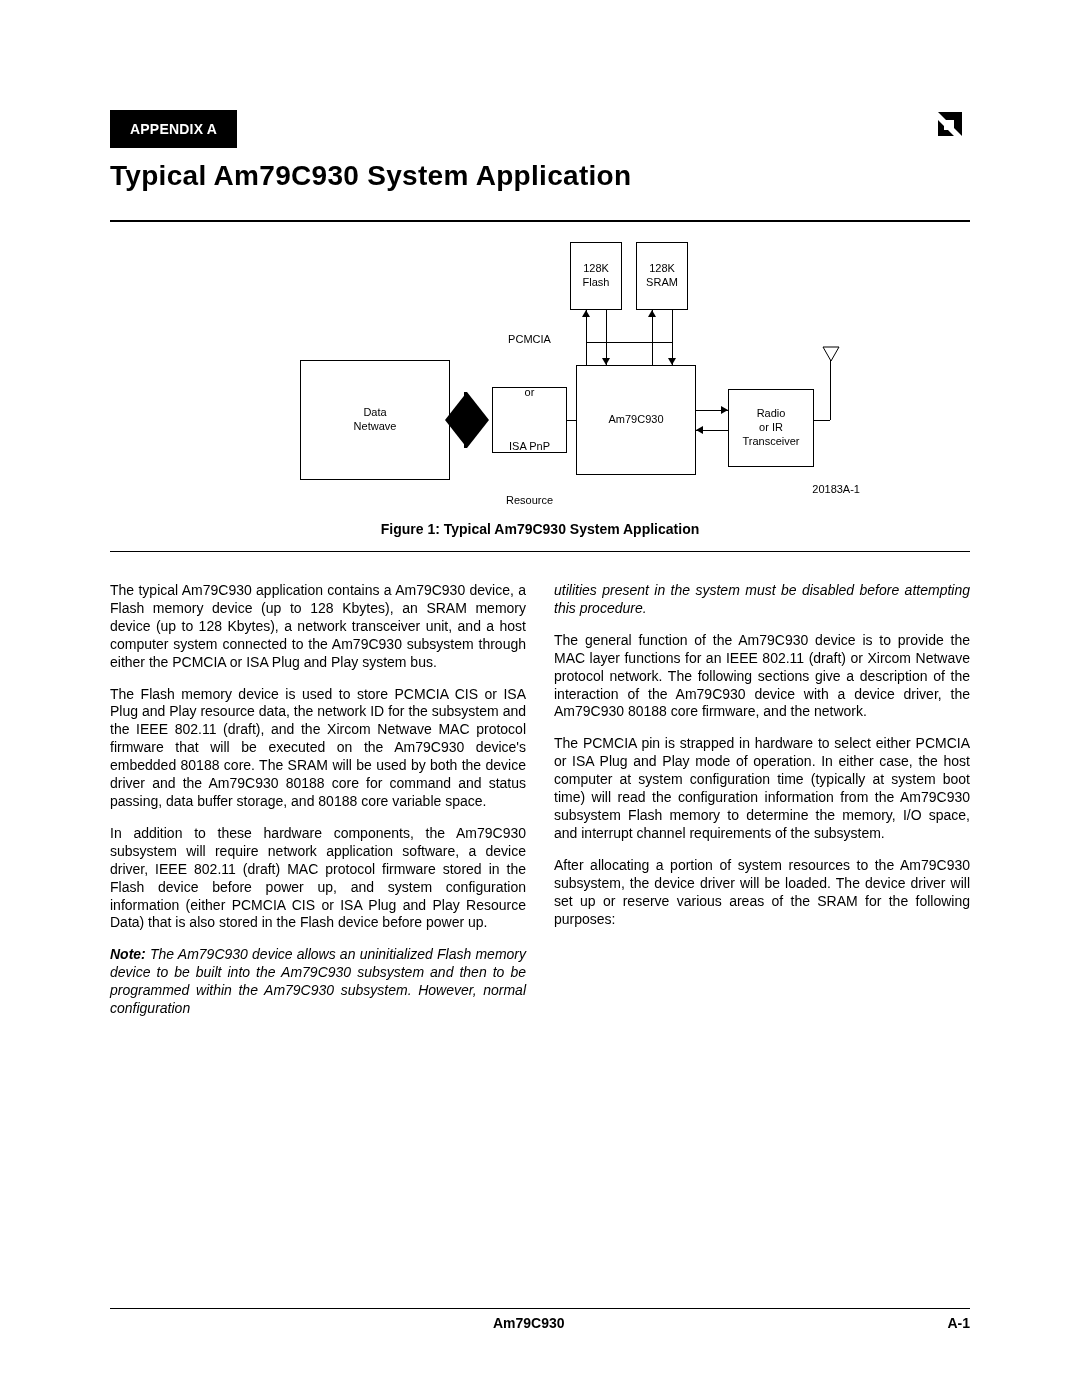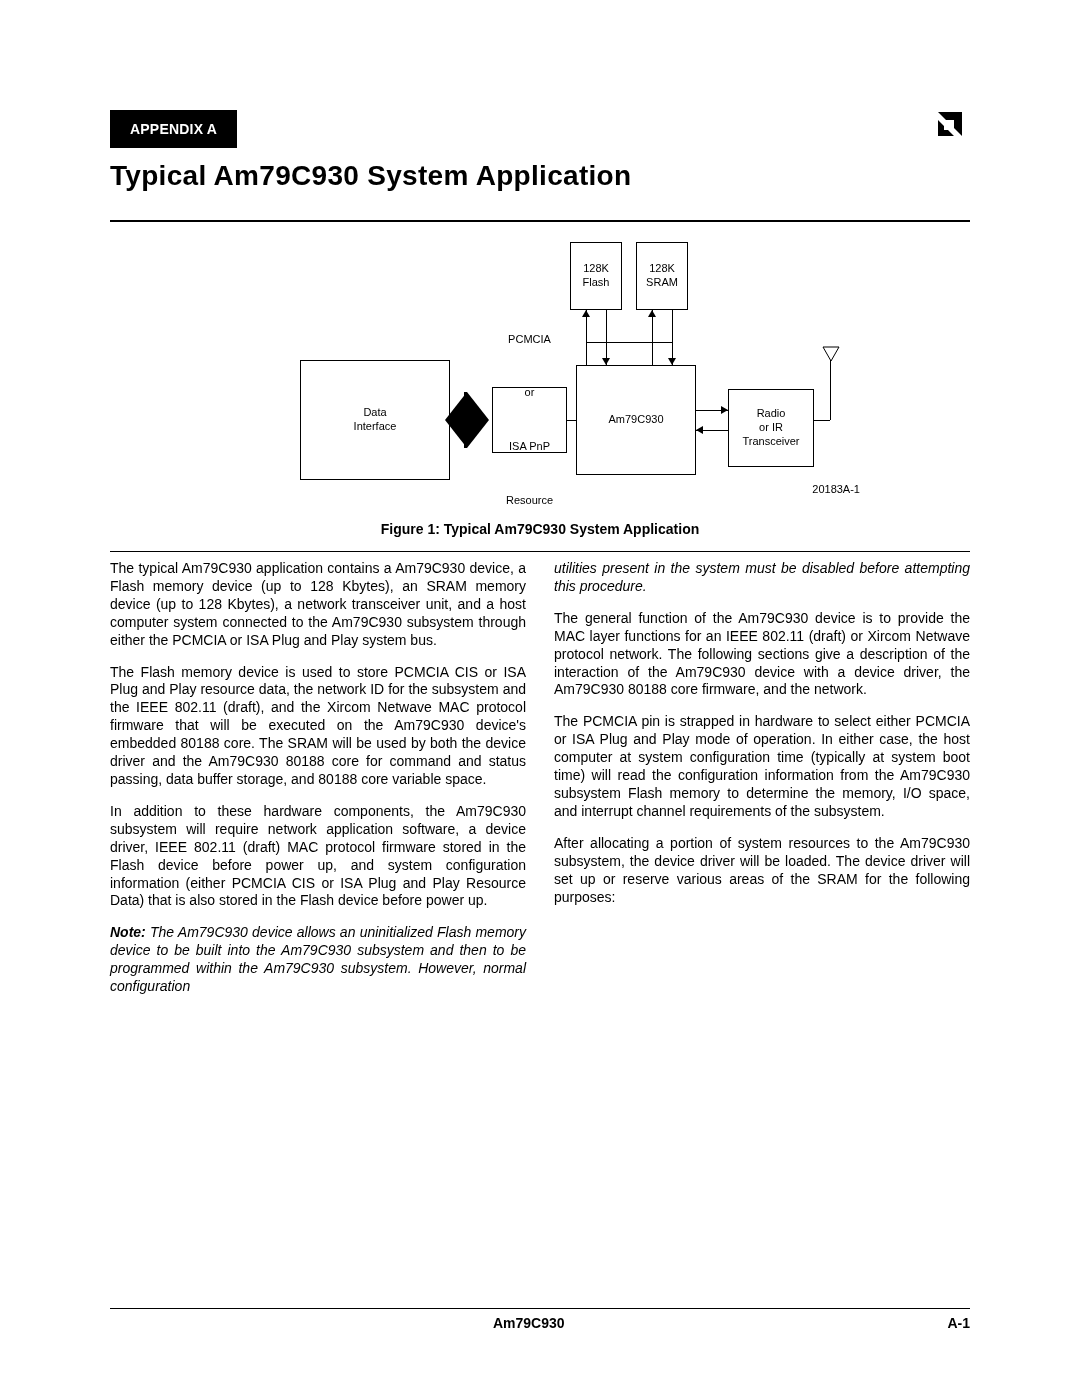--- a/index.html
+++ b/index.html
@@ -60,21 +60,21 @@
     font-size: 14px;
     margin-top: 4px;
     margin-bottom: 14px;
   }
   .columns {
     display: flex;
     gap: 28px;
     font-size: 14px;
     line-height: 1.28;
     color: #000;
-    margin-top: 8px;
+    margin-top: 30px;
   }
   .col { flex: 1 1 0; }
   .para { margin-bottom: 14px; text-align: justify; }
   .para.last { margin-bottom: 0; }
   .note-label { font-weight: bold; font-style: italic; }
   .italic { font-style: italic; }
   .subhead {
     font-size: 17px;
     font-weight: bold;
     margin: 10px 0 6px 0;
@@ -163,21 +163,21 @@
       <span>128K</span>
       <span>Flash</span>
     </div>
     <div class="dbox" style="left:416px; top:0; width:52px; height:68px;">
       <span>128K</span>
       <span>SRAM</span>
     </div>
 
     <div class="dbox" style="left:80px; top:118px; width:150px; height:120px;">
       <span>Data</span>
-      <span>Interface</span>
+      <span>Netwave</span>
     </div>
     <div class="dbox" style="left:272px; top:145px; width:75px; height:66px;gap:40px;">
       <span>PCMCIA</span>
       <span>or</span>
       <span>ISA PnP</span>
       <span>Resource</span>
     </div>
     <div class="dbox" style="left:356px; top:123px; width:120px; height:110px;">
       <span>Am79C930</span>
     </div>

